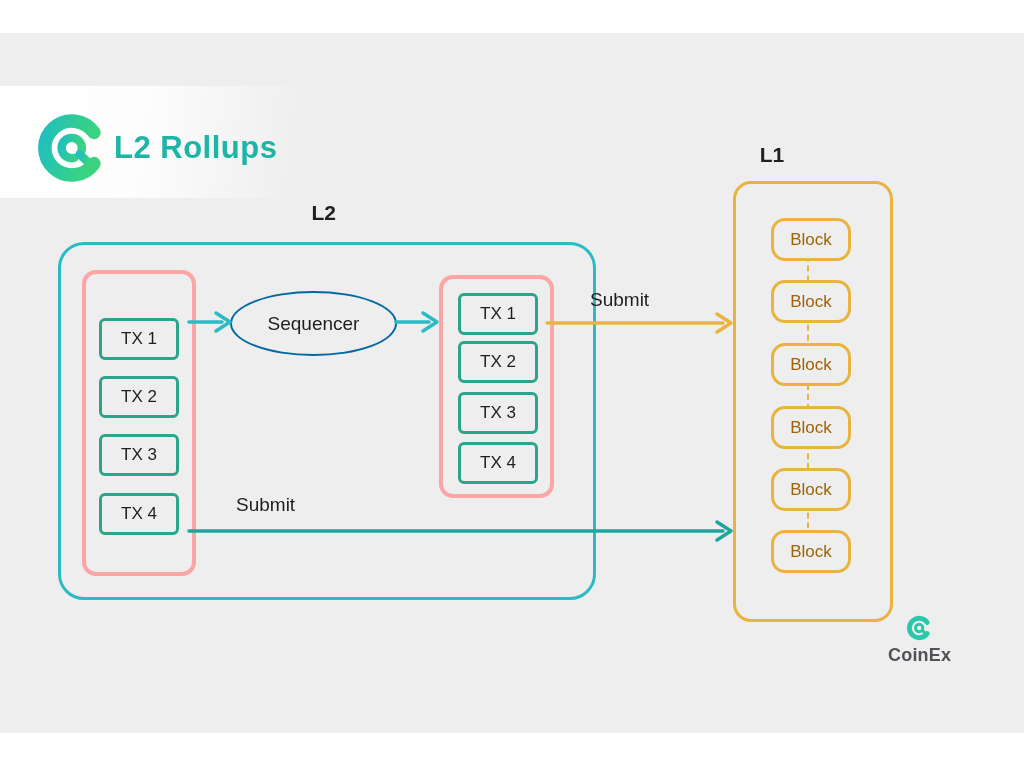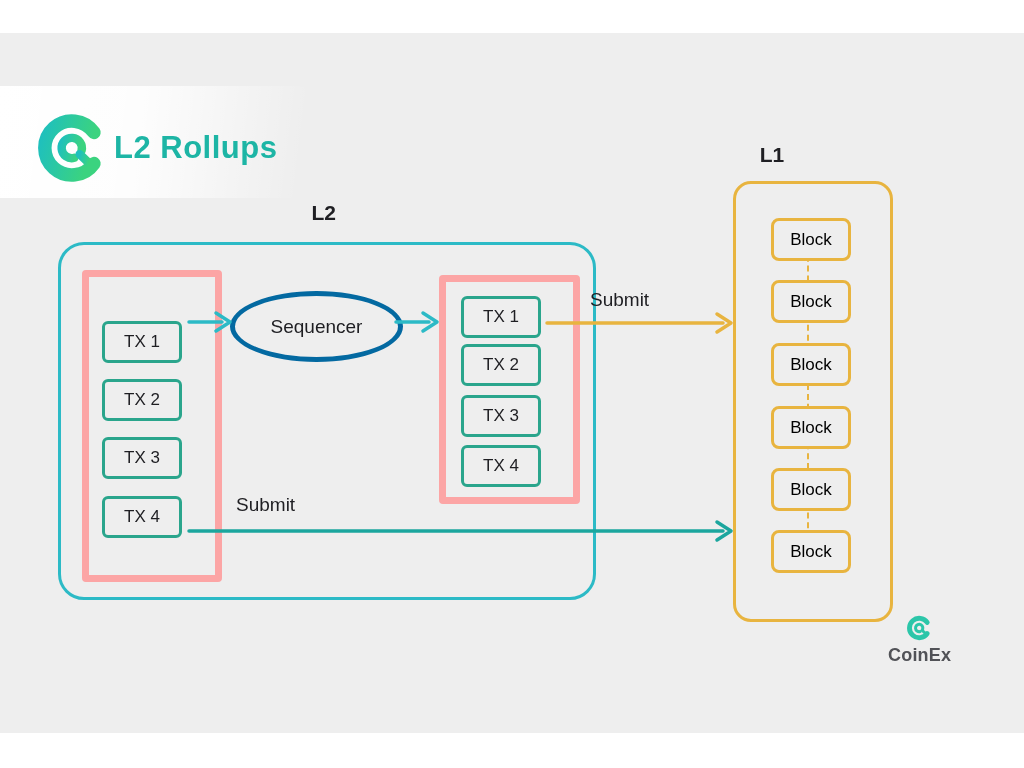--- a/index.html
+++ b/index.html
@@ -7,34 +7,34 @@
   .bg-panel{position:absolute;left:0;top:33px;width:1024px;height:700px;background:#eeeeee;}
   .hl-band{position:absolute;left:0;top:86px;width:340px;height:112px;
     background:linear-gradient(97deg,#ffffff 0%,rgba(255,255,255,0.9) 40%,rgba(255,255,255,0) 88%);
     border-radius:0 46px 46px 0;}
   .abs{position:absolute;}
   .title{left:114px;top:130px;font-size:31px;font-weight:bold;color:#1db5a5;letter-spacing:0.5px;}
   .grp-label{font-size:21px;font-weight:bold;color:#1f1f23;}
   .l2-label{left:256px;top:201px;width:80px;text-align:right;}
   .l1-label{left:732px;top:143px;width:80px;text-align:center;}
   .l2-box{left:58px;top:242px;width:532px;height:352px;border:3px solid #2cbac6;border-radius:26px;}
-  .stack{border:7px solid #fca5a5;border-radius:4px;padding-left:20px;}
+  .stack{border:4px solid #fca5a5;border-radius:14px;}
   .stack-left{left:82px;top:270px;width:106px;height:298px;}
   .stack-right{left:439px;top:275px;width:107px;height:215px;}
   .txbox{position:absolute;width:74px;height:36px;border:3px solid #2aa58c;border-radius:6px;
     display:flex;align-items:center;justify-content:center;font-size:17px;color:#1e1e22;background:transparent;}
-  .ellipse{left:230px;top:291px;width:163px;height:61px;border:5px solid #0369a1;border-radius:50%;
+  .ellipse{left:230px;top:291px;width:163px;height:61px;border:2px solid #0369a1;border-radius:50%;
     display:flex;align-items:center;justify-content:center;font-size:19px;color:#1e1e22;}
   .submit{font-size:19px;color:#1f1f23;width:120px;text-align:left;}
   .submit-top{left:590px;top:289px;}
   .submit-bottom{left:236px;top:494px;}
   .l1-box{left:733px;top:181px;width:154px;height:435px;border:3px solid #e8b43f;border-radius:18px;}
   .chain-line{left:807px;top:236px;width:0;height:312px;border-left:2px dashed #e8b43f;}
-  .blockbox{position:absolute;left:771px;width:74px;height:37px;border:3px solid #e8b43f;border-radius:8px;
-    background:#eeeeee;display:flex;align-items:center;justify-content:center;font-size:17px;color:#000000;}
+  .blockbox{position:absolute;left:771px;width:74px;height:37px;border:3px solid #e8b43f;border-radius:14px;
+    background:#eeeeee;display:flex;align-items:center;justify-content:center;font-size:17px;color:#a16207;}
   .arrows{left:0;top:0;width:1024px;height:768px;pointer-events:none;}
   .footer-brand{left:888px;top:615px;display:flex;align-items:center;gap:4px;flex-direction:column;}
   .footer-word{font-size:18px;font-weight:bold;color:#515257;letter-spacing:0.2px;}
 </style>
 </head>
 <body>
 
 <div class="canvas">
   <div class="bg-panel"></div>
   <div class="hl-band"></div>

